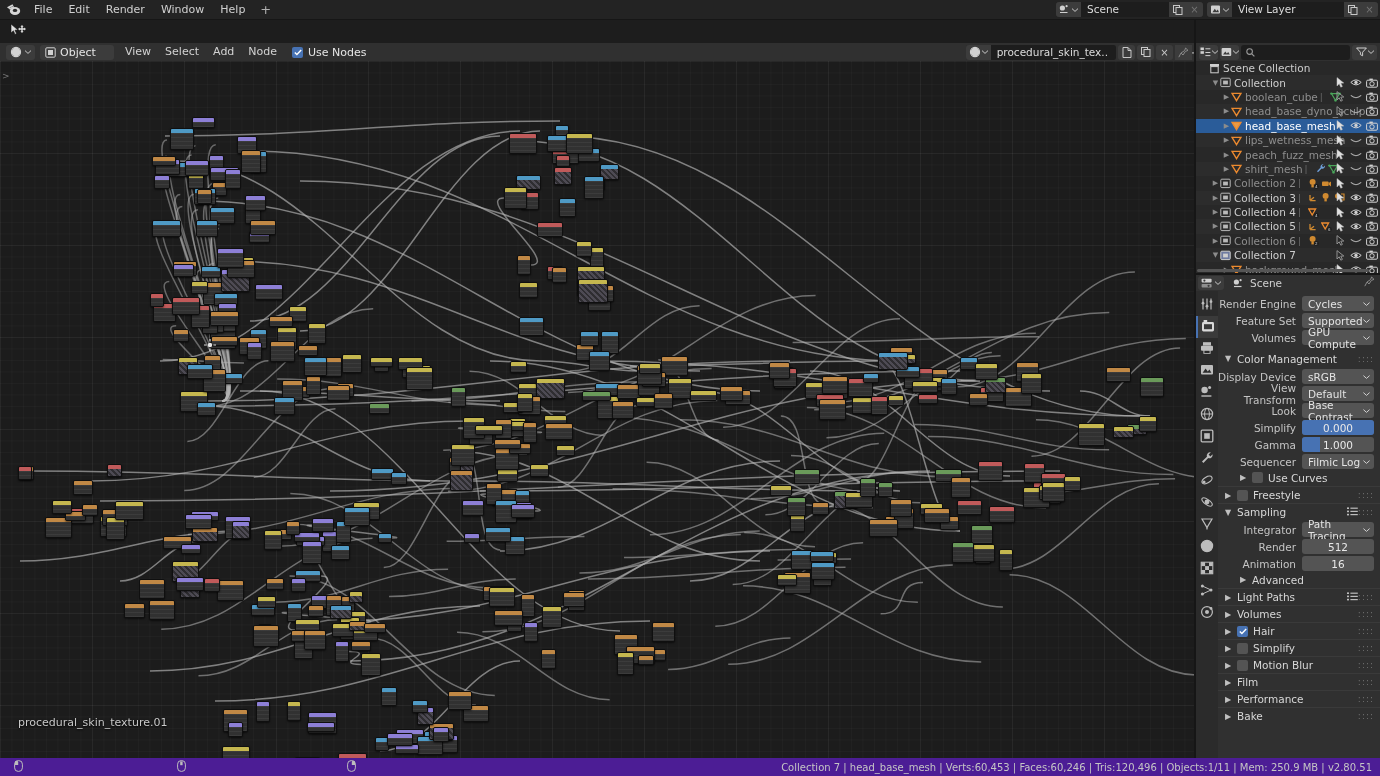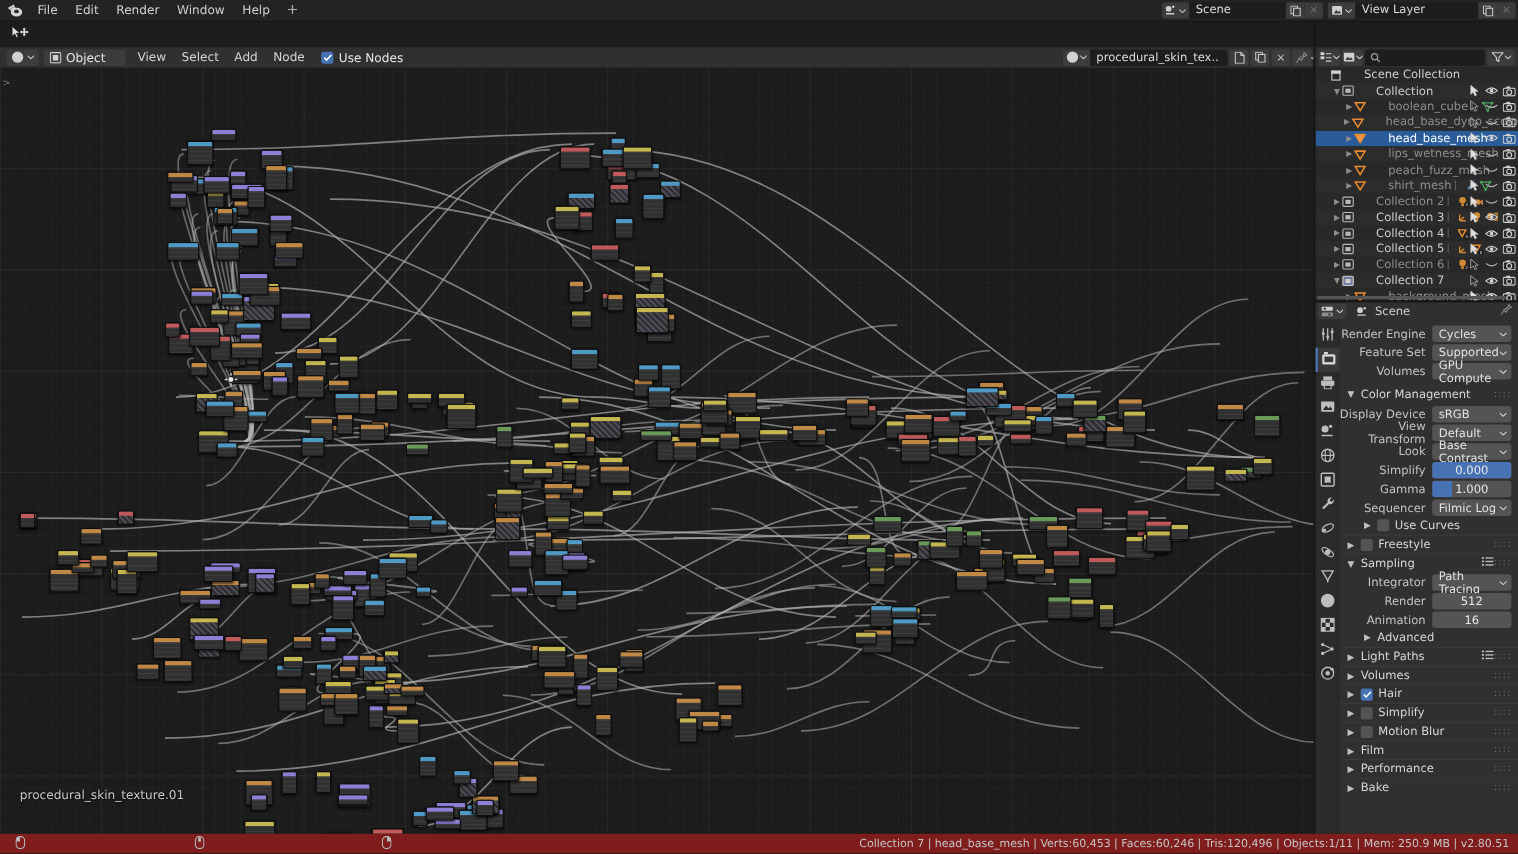--- a/index.html
+++ b/index.html
@@ -122,21 +122,21 @@
     position: absolute; left: 1196px; top: 61px; width: 184px; height: 212px;
     background: #282828; overflow: hidden; font-size: 10.5px;
   }
   .ol-row {
     position: relative; display: flex; align-items: center; height: 14.4px;
     padding-left: 4px; white-space: nowrap;
   }
   .ol-row.alt { background: #2c2c2c; }
   .ol-row.selected { background: #2a5c99; }
   .ol-row .disc { width: 9px; text-align: center; color: #8c8c8c; font-size: 7px; }
-  .ol-name { color: #cdcdcd; margin-left: 20px; }
+  .ol-name { color: #cdcdcd; margin-left: 3px; }
   .ol-row.dim .ol-name { color: #8e8e8e; }
   .ol-row.selected .ol-name { color: #ffffff; }
   .ol-icons-right {
     position: absolute; right: 2px; top: 0; height: 14.4px; display: flex;
     align-items: center; gap: 4px;
   }
   .ol-mid-icons { display: flex; align-items: center; gap: 2px; margin-left: 5px; }
   .ol-sep { color: #6a6a6a; margin: 0 2px; font-size: 9px; }
   .ol-scroll {
     position: absolute; left: 1197px; top: 269px; width: 172px; height: 3px;
@@ -191,21 +191,21 @@
   .listicon { position: absolute; right: 22px; color: #bdbdbd; }
   .pcheck {
     width: 11px; height: 11px; border-radius: 2px; background: #545454; display: inline-flex;
     align-items: center; justify-content: center; flex: 0 0 auto;
   }
   .pcheck.on { background: #4772b3; }
 
   
   .statusbar {
     position: absolute; left: 0; top: 758px; width: 1380px; height: 18px;
-    background: #7f1d1d; display: flex; align-items: center;
+    background: #4c1d95; display: flex; align-items: center;
   }
   .status-right {
     position: absolute; right: 8px; color: #c5c5c5; font-size: 10px; white-space: nowrap;
   }
   .area-split-v {
     position: absolute; left: 1194px; top: 19px; width: 2px; height: 739px; background: #161616;
   }
   .area-split-h {
     position: absolute; left: 1196px; top: 273px; width: 184px; height: 2px; background: #161616;
   }

